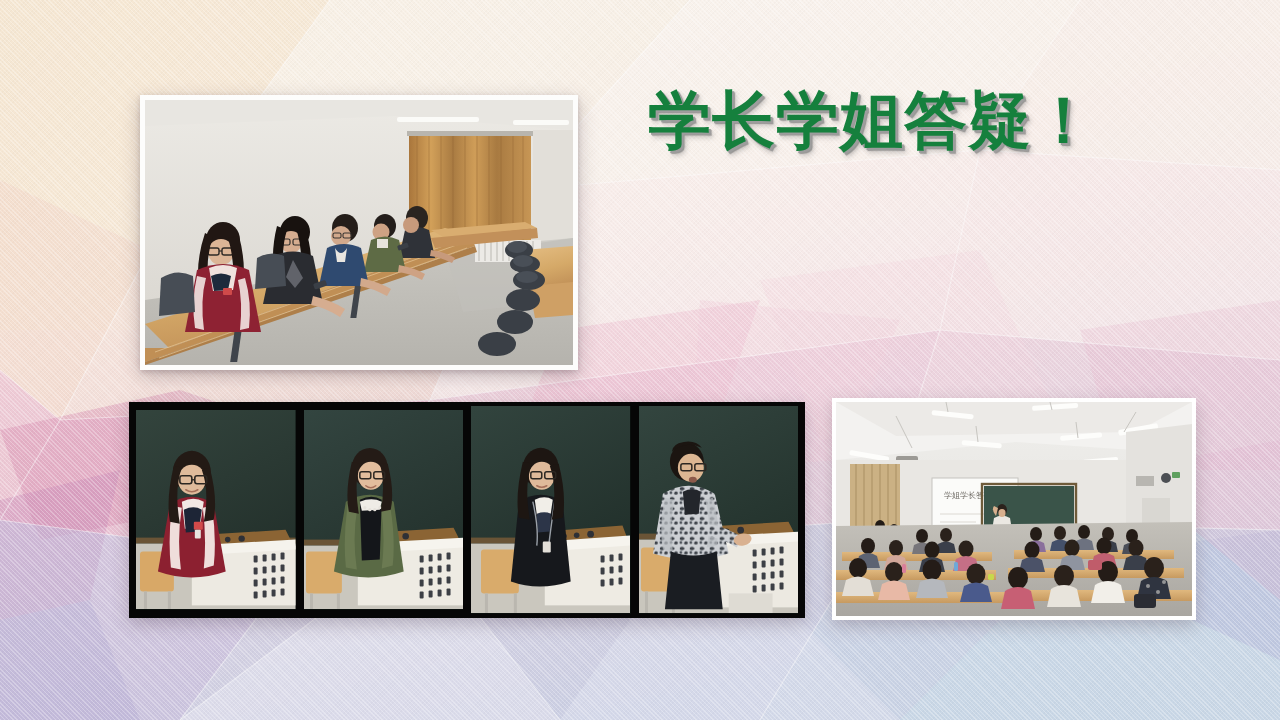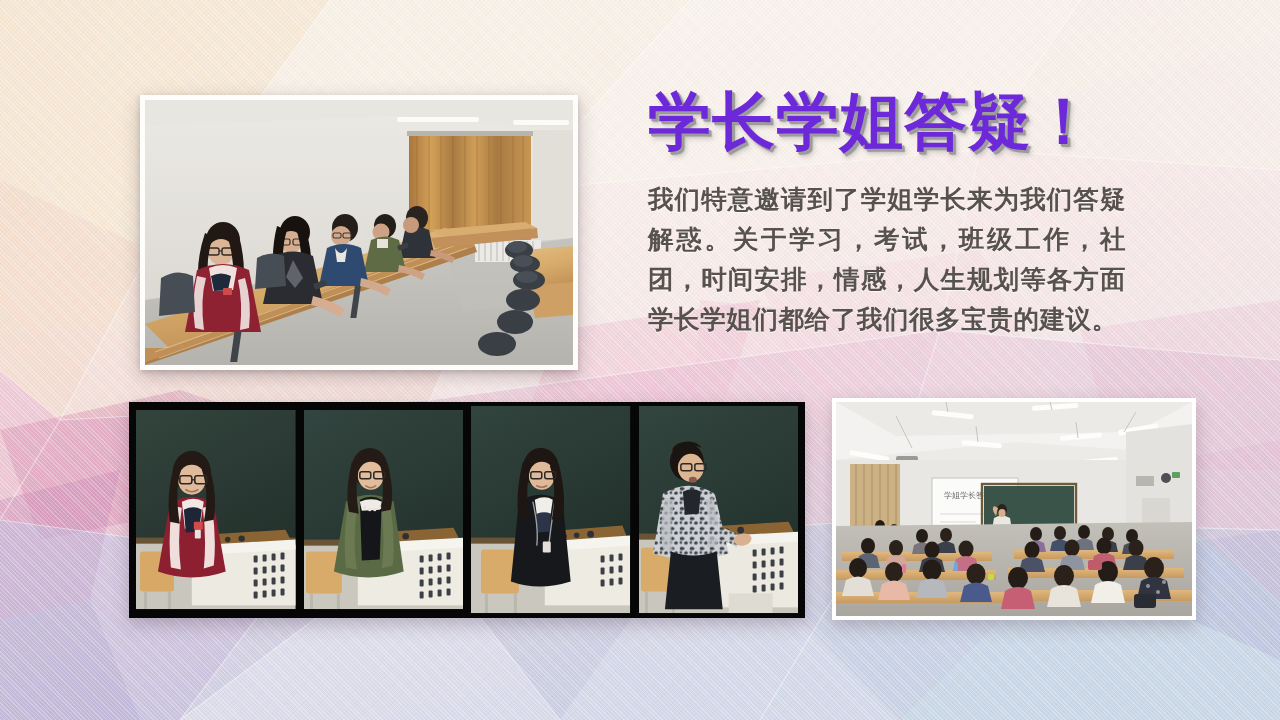--- a/index.html
+++ b/index.html
@@ -19,22 +19,22 @@
   .bg-weave {
     position:absolute; inset:0; opacity:.5;
     background-image:
       repeating-linear-gradient(45deg, rgba(255,255,255,.55) 0 1px, rgba(0,0,0,0) 1px 3px),
       repeating-linear-gradient(-45deg, rgba(0,0,0,.035) 0 1px, rgba(0,0,0,0) 1px 3px);
   }
 
   
   .text-col { position:absolute; left:648px; top:88px; width:500px; }
   .slide-title {
-    font-family:Liberation Sans, sans-serif;
-    font-size:63px; line-height:1.06; font-weight:700; color:#6d28d9;
+    font-family:Liberation Serif, serif;
+    font-size:63px; line-height:1.06; font-weight:700; color:#15803d;
     letter-spacing:1px; white-space:nowrap;
     text-shadow: 2px 2px 0 #9d9d9d, 3px 3px 1px rgba(120,120,120,.65), 4px 5px 5px rgba(110,110,110,.35);
   }
   .slide-body {
     margin-top:24px; font-size:25.5px; line-height:40px;
     color:#58524f; letter-spacing:.6px; font-weight:600;
     text-shadow: 0 1px 0 rgba(255,255,255,.7);
     width:478px; text-align:justify; text-justify:inter-ideograph;
   }
 
@@ -720,16 +720,15 @@
       <rect x="66" y="162" width="4" height="9" rx="1.6" fill="#d87f9a"></rect>
       <rect x="118" y="160" width="4" height="9" rx="1.6" fill="#6fa8d8"></rect>
       <rect x="152" y="172" width="6" height="6" rx="1.4" fill="#c8d84c"></rect>
       <rect x="252" y="158" width="14" height="10" rx="2" fill="#c05c6a"></rect>
       <rect x="298" y="192" width="22" height="14" rx="3" fill="#2a2c33"></rect>
     </svg>
   </div>
 
   <div class="text-col">
     <div class="slide-title">学长学姐答疑！</div>
-    <div class="slide-body">我们特意邀请到了学姐学长来为我们答疑解惑。关于学习，考试，班级工作，社团，时间安排，情感，人生规划等各方面学长学姐们都给了我们很多宝贵的建议。</div>
   </div>
 
 </div>
 
 </body></html>

